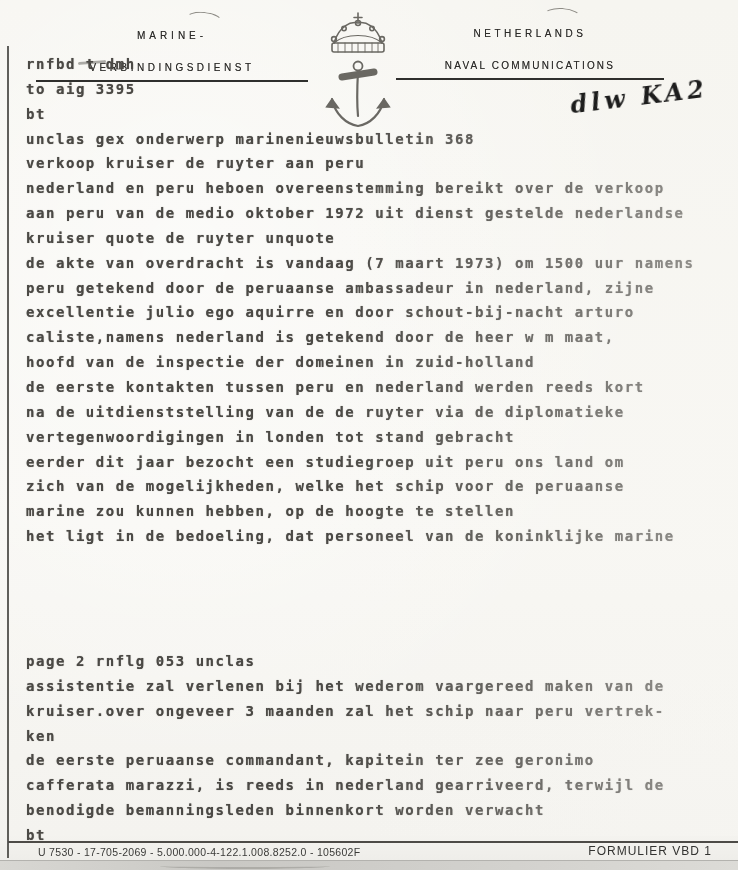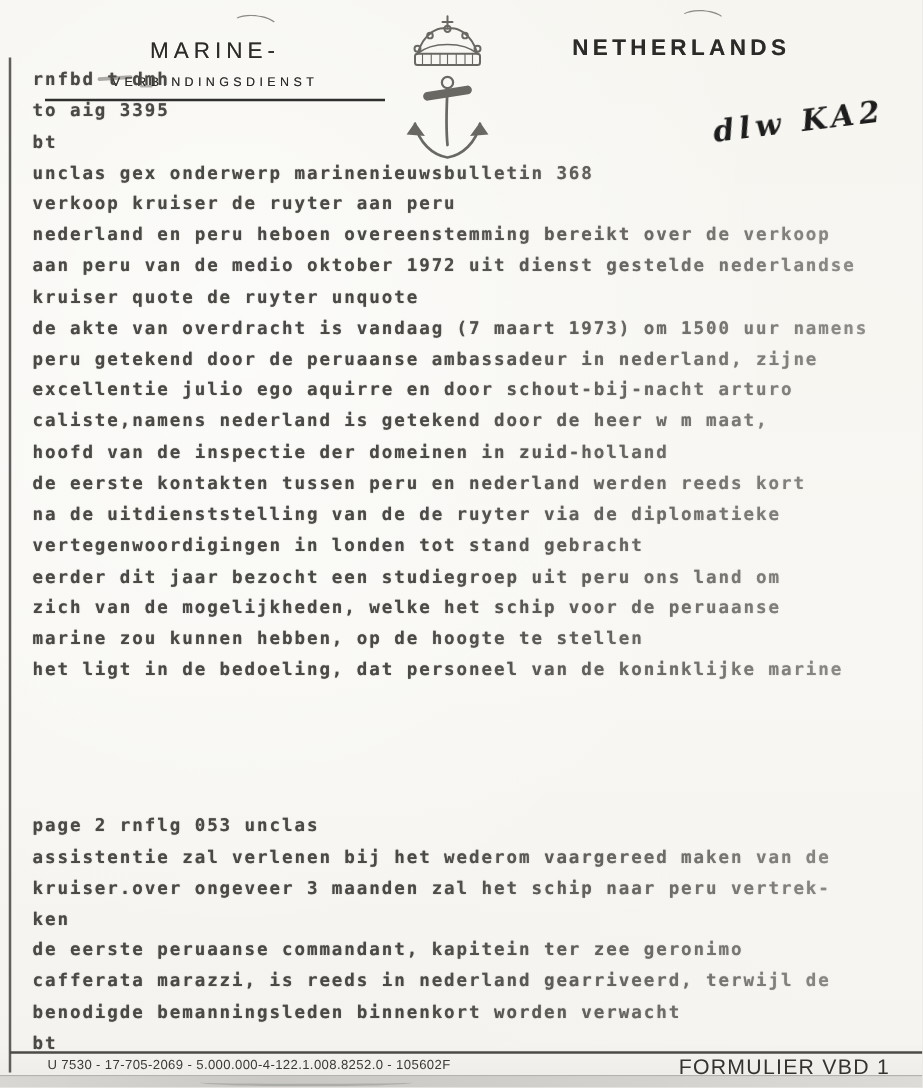--- a/index.html
+++ b/index.html
@@ -8,22 +8,22 @@
     background:
       radial-gradient(ellipse at 25% 30%, rgba(255,255,255,0.55), rgba(255,255,255,0) 60%),
       linear-gradient(180deg,#f6f5f0 0%, #f8f7f3 60%, #f4f3ef 96%, #ecebe7 100%);
     font-family:"Liberation Sans", sans-serif;
   }
   .left-rule { position:absolute; left:7px; top:46px; width:2px; height:812px; background:#454440; opacity:.85; }
 
   
   .hdr { position:absolute; text-align:center; color:#2c2b29; text-shadow:0 0 .5px rgba(44,43,41,.6); }
   .hdr-left  { left:36px;  top:30px; width:272px; }
-  .hdr-right { left:411px; top:28px; width:268px;font-weight:bold; }
-  .hdr .l1 { font-size:18px;  letter-spacing:4px;   margin-bottom:10px; white-space:nowrap; }
+  .hdr-right { left:396px; top:28px; width:268px; }
+  .hdr .l1 { font-size:10px;  letter-spacing:4px;   margin-bottom:21px; white-space:nowrap; }
   .hdr .l2 { font-size:10px; letter-spacing:3.5px; padding-bottom:7px; border-bottom:2px solid #2f2f2d; white-space:nowrap; }
   .hdr-right .l1 { letter-spacing:3.5px; }
   .hdr-right .l2 { letter-spacing:2.2px; }
 
   .emblem { position:absolute; left:317px; top:10px; opacity:.88; }
 
   .handnote {
     position:absolute; left:570px; top:82px;
     font-family:"DejaVu Serif", serif; font-style:italic; font-weight:bold;
     font-size:24px; letter-spacing:4px; color:#1d1d1d;
@@ -53,21 +53,21 @@
   .curl2 { left:543px; top:8px;  transform:rotate(4deg); }
   .smudge { position:absolute; left:78px; top:61px; width:28px; height:3px;
             background:#6b6965; opacity:.55; transform:rotate(-4deg); border-radius:2px; }
   .smudge2 { position:absolute; left:112px; top:68px; width:10px; height:2.4px;
              background:#6b6965; opacity:.5; border-radius:2px; }
 
   
   .footer-rule { position:absolute; left:8px; right:0; top:841px; height:2px; background:#4d4b47; z-index:1; }
   .footer-code { position:absolute; left:38px; top:846px; font-size:10.5px; color:#3a3a38;
                  letter-spacing:.3px; white-space:nowrap; }
-  .footer-name { position:absolute; right:26px; top:844px; font-size:17px; color:#333331;
+  .footer-name { position:absolute; right:26px; top:844px; font-size:12px; color:#333331;
                  letter-spacing:1px; white-space:nowrap; }
   .scan-bottom { position:absolute; left:0; right:0; top:860px; height:10px;
                  border-top:1px solid #b3b2ae;
                  background:linear-gradient(90deg,#d8d7d3,#c9c8c4 30%,#d3d2ce 70%,#dcdbd7); }
   .scan-bottom .mark { position:absolute; left:160px; top:2px; width:170px; height:4px;
                  border-radius:50%; border-bottom:2px solid #9a9994; opacity:.6; }
 </style>
 </head>
 <body>
 
@@ -104,20 +104,21 @@
         <path d="M41 61 C40 80 40 96 41 106"></path>
         <path d="M15 89 C18 104 29 114 41 116 C53 114 64 104 67 89"></path>
         <path d="M15 89 L9.5 97 L21.5 98 Z" fill="#57554f" stroke-width="1.4"></path>
         <path d="M67 89 L72.5 97 L60.5 98 Z" fill="#57554f" stroke-width="1.4"></path>
       </g>
     </svg>
   </div>
 
   <div class="hdr hdr-right">
     <div class="l1">NETHERLANDS</div>
+    <div class="l2">NAVAL COMMUNICATIONS</div>
   </div>
 
   <div class="handnote">dlw KA2</div>
 
   <div class="typedblk blk1">
     <div class="tline">rnfbd t dmh</div>
     <div class="tline">to aig 3395</div>
     <div class="tline">bt</div>
     <div class="tline">unclas gex onderwerp marinenieuwsbulletin 368</div>
     <div class="tline">verkoop kruiser de ruyter aan peru</div>

